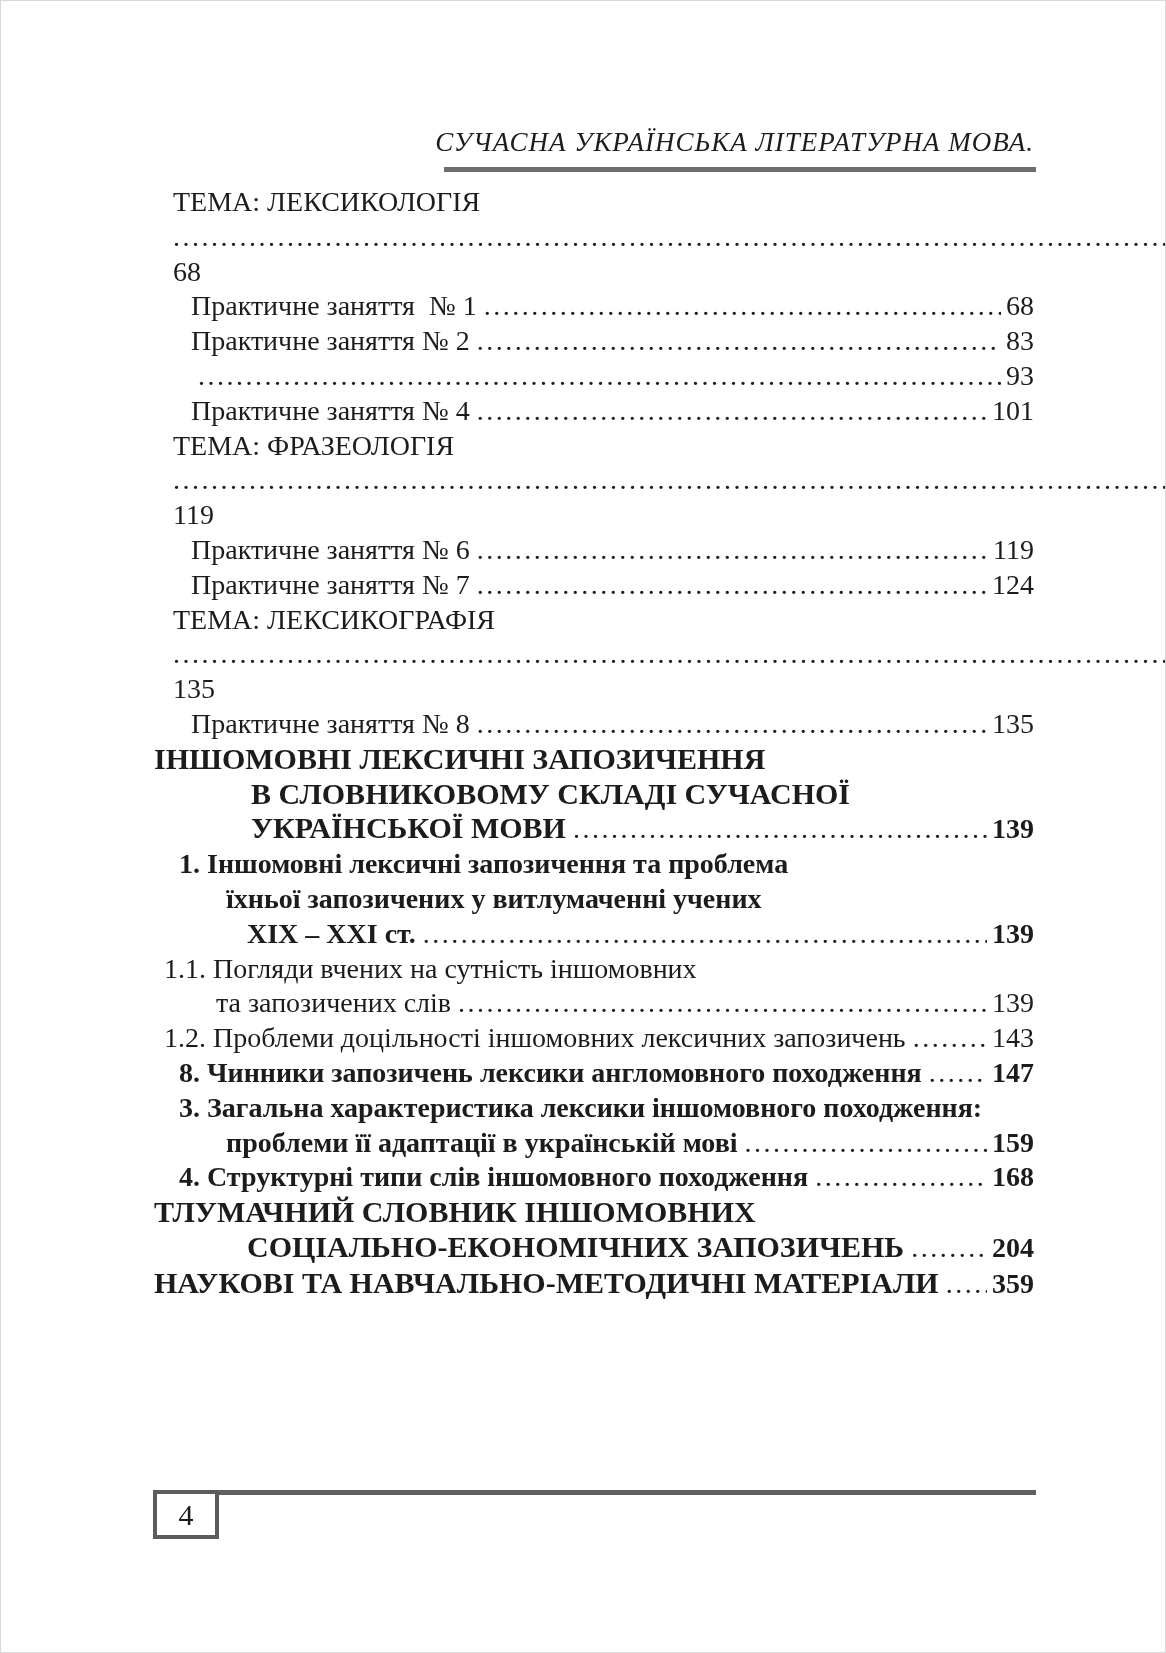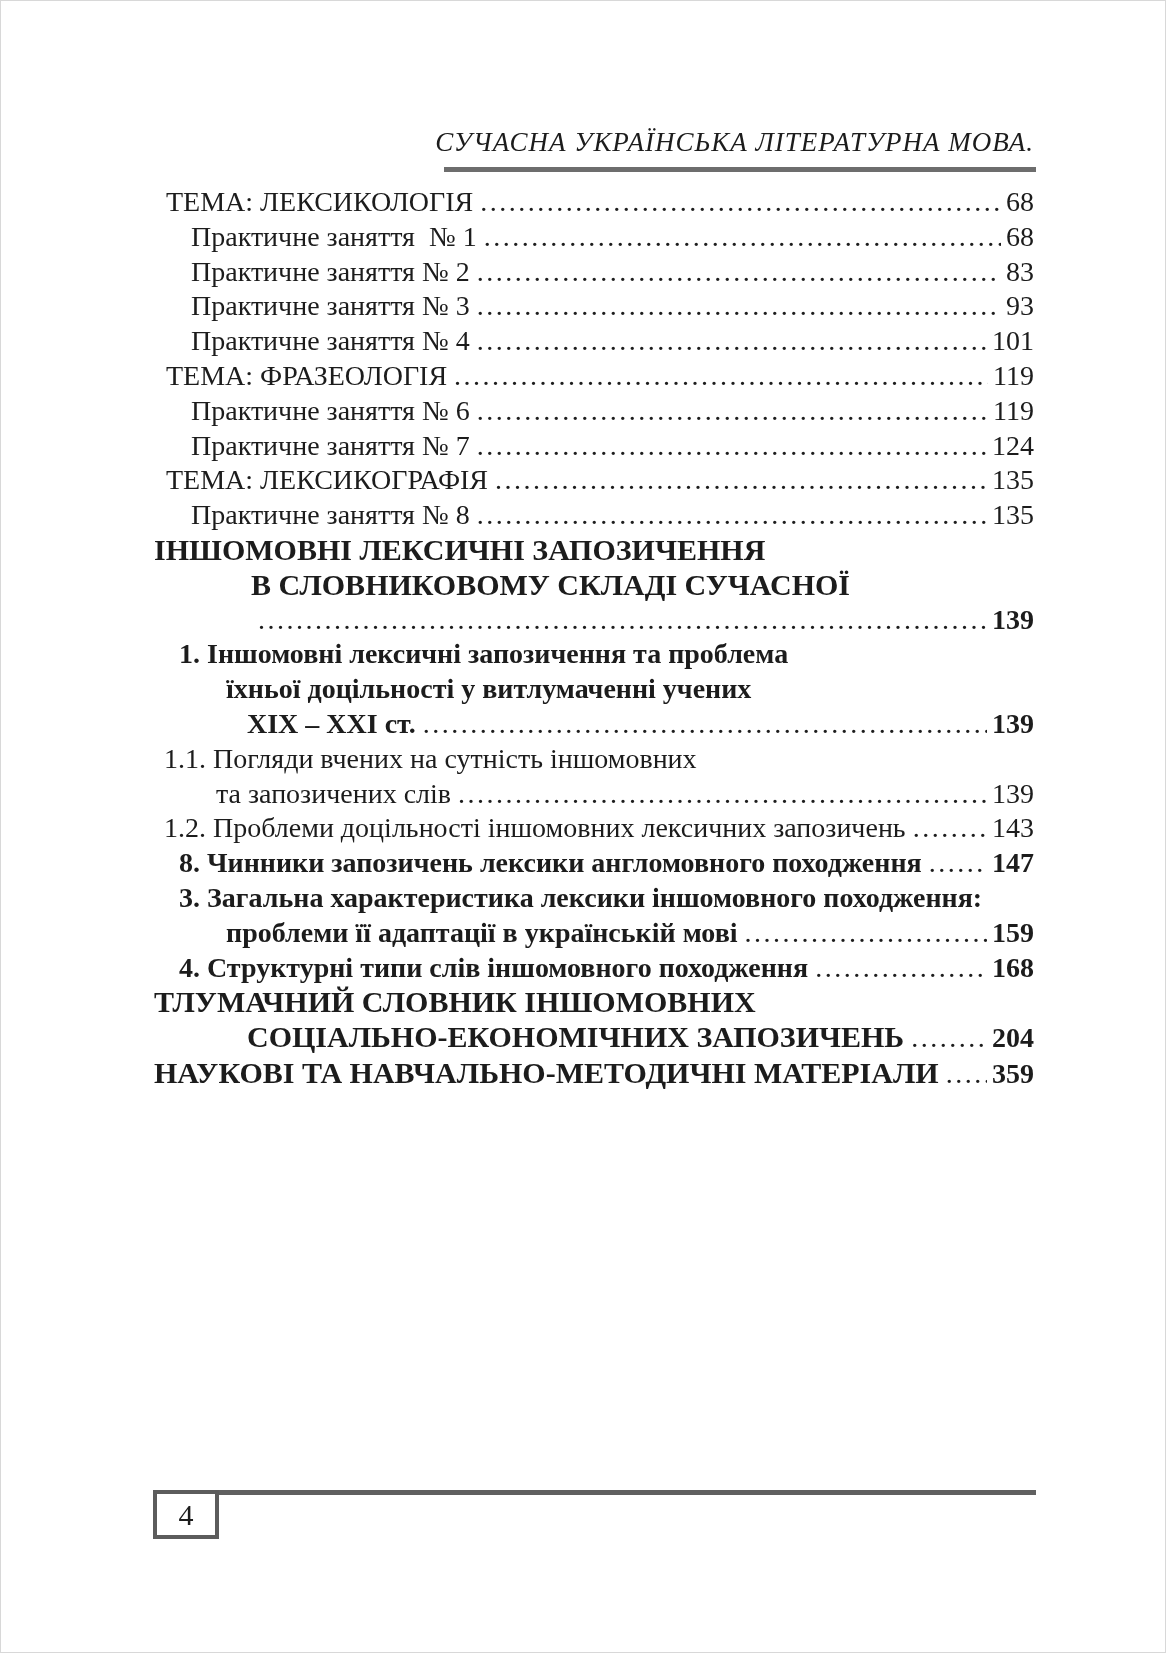--- a/index.html
+++ b/index.html
@@ -51,21 +51,21 @@
     font-weight:normal;
     letter-spacing:2.5px;
     font-size:28px;
   }
   .toc-line .leader::after {
     content:"..........................................................................................................................................................";
   }
   .toc-line .page { white-space:pre; font-size:28px; }
 
   .b { font-weight:bold; }
-  .lvl-tema      { padding-left:22px; }
+  .lvl-tema      { padding-left:22px;flex-direction:column; }
   .lvl-prakt     { padding-left:47px; }
   .lvl-h         { padding-left:10px;  font-size:30px; }
   .lvl-h-cont    { padding-left:107px; font-size:30px; }
   .lvl-h-cont2   { padding-left:103px; font-size:30px; }
   .lvl-num       { padding-left:35px; }
   .lvl-num-cont  { padding-left:82px; }
   .lvl-num-cont2 { padding-left:103px; }
   .lvl-sub       { padding-left:20px; }
   .lvl-sub-cont  { padding-left:72px; }
 
@@ -106,21 +106,20 @@
     <span class="page">68</span>
   </div>
 
   <div class="toc-line lvl-prakt">
     <span class="label">Практичне заняття № 2</span>
     <span class="leader"></span>
     <span class="page">83</span>
   </div>
 
   <div class="toc-line lvl-prakt">
-    <span class="label">Практичне заняття № 3</span>
     <span class="leader"></span>
     <span class="page">93</span>
   </div>
 
   <div class="toc-line lvl-prakt">
     <span class="label">Практичне заняття № 4</span>
     <span class="leader"></span>
     <span class="page">101</span>
   </div>
 
@@ -159,31 +158,32 @@
     <span class="label">ІНШОМОВНІ ЛЕКСИЧНІ ЗАПОЗИЧЕННЯ</span>
 
   </div>
 
   <div class="toc-line lvl-h-cont b">
     <span class="label">В СЛОВНИКОВОМУ СКЛАДІ СУЧАСНОЇ</span>
 
   </div>
 
   <div class="toc-line lvl-h-cont b">
+    <span class="label">УКРАЇНСЬКОЇ МОВИ</span>
     <span class="leader"></span>
     <span class="page">139</span>
   </div>
 
   <div class="toc-line lvl-num b">
     <span class="label">1. Іншомовні лексичні запозичення та проблема</span>
 
   </div>
 
   <div class="toc-line lvl-num-cont b">
-    <span class="label">їхньої доцільності у витлумаченні учених</span>
+    <span class="label">їхньої запозичених у витлумаченні учених</span>
 
   </div>
 
   <div class="toc-line lvl-num-cont2 b">
     <span class="label">XIX – XXI ст.</span>
     <span class="leader"></span>
     <span class="page">139</span>
   </div>
 
   <div class="toc-line lvl-sub">

